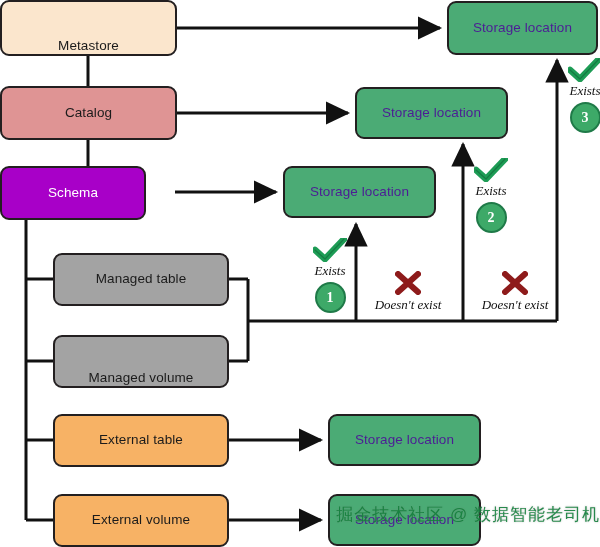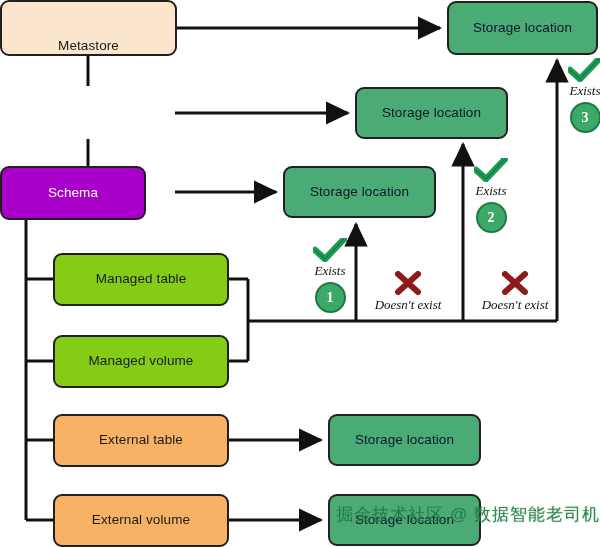--- a/index.html
+++ b/index.html
@@ -21,23 +21,23 @@
     display:flex;align-items:center;justify-content:center;
     font-size:13.5px;
     letter-spacing:.1px;
     color:#1b1b1b;
     text-align:center;
     line-height:1.1;
   }
   .node.metastore{background:#fbe6cd;align-items:flex-end;}
   .node.catalog{background:#df9494;}
   .node.schema{background:#a800c8;color:#ffffff;}
-  .node.managed{background:#84cc16;}
+  .node.managed{background:#a3a3a3;}
   .node.external{background:#f7b265;}
-  .node.storage{background:#4bab75;color:#0f172a;}
+  .node.storage{background:#4bab75;color:#4c1d95;}
 
   .marker{
     position:absolute;
     display:flex;flex-direction:column;align-items:center;
     width:66px;
   }
   .marker .glyph{line-height:0;height:24px;display:flex;align-items:center;justify-content:center;}
   .marker .cap{
     font-family:"Liberation Serif","DejaVu Serif",serif;
     font-style:italic;font-size:13px;color:#111;white-space:nowrap;
@@ -110,30 +110,33 @@
       <line x1="228" y1="440" x2="321" y2="440" marker-end="url(#arw)"></line>
 
       <line x1="228" y1="520" x2="321" y2="520" marker-end="url(#arw)"></line>
     </g>
   </svg>
 
   <div class="node metastore" style="left:0px;top:0px;width:177px;height:56px;">
     <span>Metastore</span>
   </div>
 
+  <div class="node catalog" style="left:0px;top:86px;width:177px;height:54px;">
+    <span>Catalog</span>
+  </div>
 
   <div class="node schema" style="left:0px;top:166px;width:146px;height:54px;">
     <span>Schema</span>
   </div>
 
   <div class="node managed" style="left:53px;top:253px;width:176px;height:53px;">
     <span>Managed table</span>
   </div>
 
-  <div class="node managed" style="left:53px;top:335px;width:176px;height:53px;">
+  <div class="node managed" style="left:53px;top:335px;width:176px;height:53px;align-items:flex-end;">
     <span>Managed volume</span>
   </div>
 
   <div class="node external" style="left:53px;top:494px;width:176px;height:53px;">
     <span>External volume</span>
   </div>
 
   <div class="node external" style="left:53px;top:414px;width:176px;height:53px;">
     <span>External table</span>
   </div>

